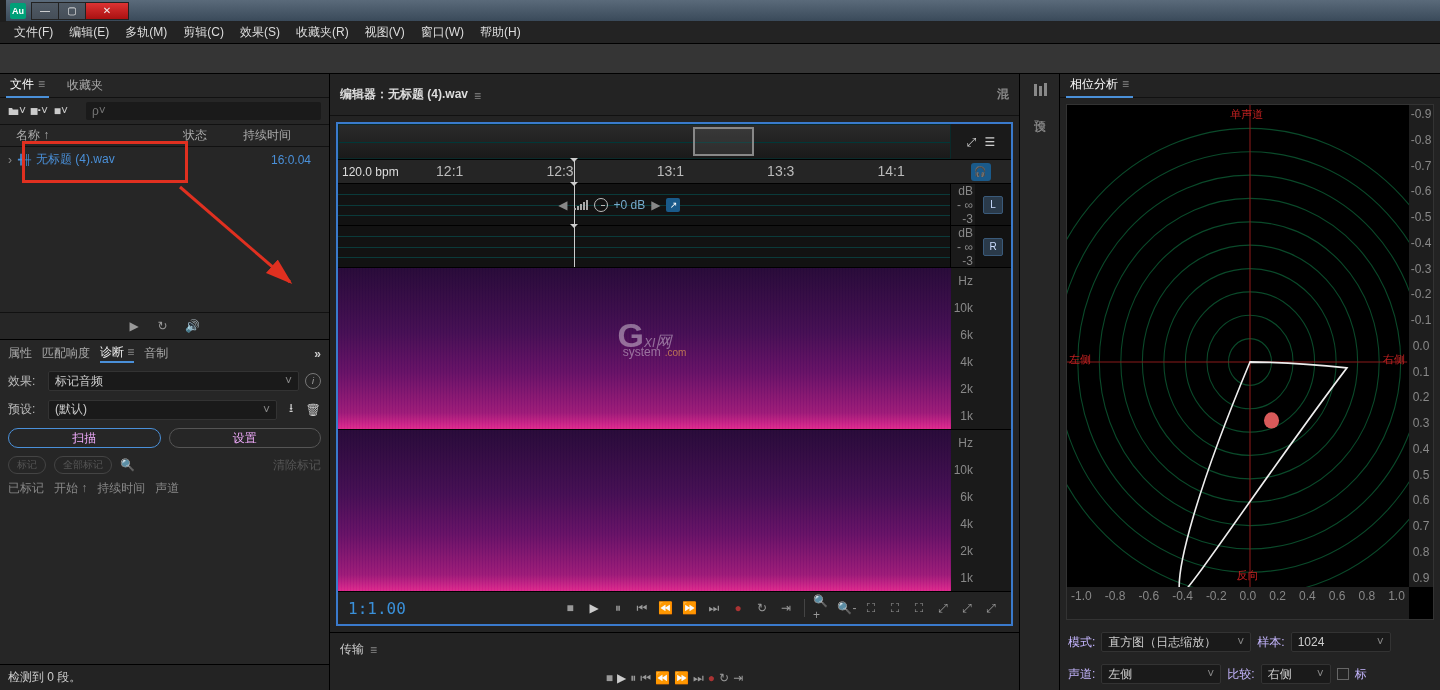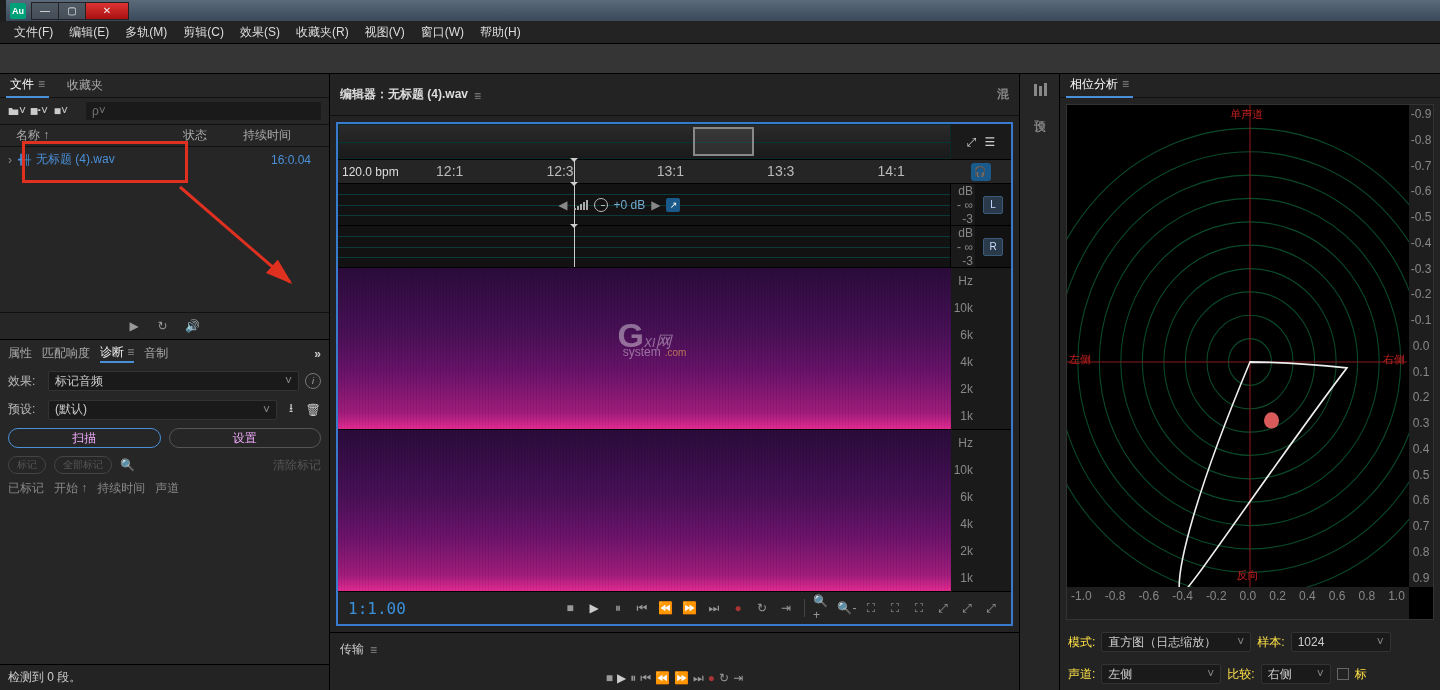--- a/index.html
+++ b/index.html
@@ -142,21 +142,21 @@
 
 .right { width: 380px; background: #232323; display: flex; flex-direction: column; }
 .right .panel-tabs { }
 .phase-area { flex: 1; position: relative; margin: 6px; background: #000; border: 1px solid #333; }
 .phase-svg { position: absolute; inset: 0; width: 100%; height: 100%; }
 .phase-ruler-v { position: absolute; right: 0; top: 0; bottom: 32px; width: 24px; background: #1e1e1e; display: flex; flex-direction: column; justify-content: space-between; padding: 2px 0; color: #888; font-size: 9px; align-items: center; }
 .phase-ruler-h { position: absolute; left: 0; right: 24px; bottom: 0; height: 32px; background: #1e1e1e; display: flex; justify-content: space-between; padding: 2px 4px; color: #888; font-size: 9px; }
 .phase-label { position: absolute; color: #c02020; font-size: 11px; }
 
 .right-controls { padding: 6px 8px; display: flex; flex-wrap: wrap; gap: 6px; align-items: center; }
-.right-controls label { color: #fde047; }
+.right-controls label { color: #c4b5fd; }
 .right-controls .sel { background: #1a1a1a; border: 1px solid #333; color: #ccc; height: 20px; padding: 0 6px; display: flex; align-items: center; gap: 14px; border-radius: 2px; }
 .right-controls .sel .caret { color: #888; margin-left: auto; }
 .chk { width: 12px; height: 12px; border: 1px solid #666; display: inline-block; }
 </style>
 </head>
 <body>
 
 <div class="titlebar">
   <div class="app-icon">Au</div>
   <div class="win-btns">

